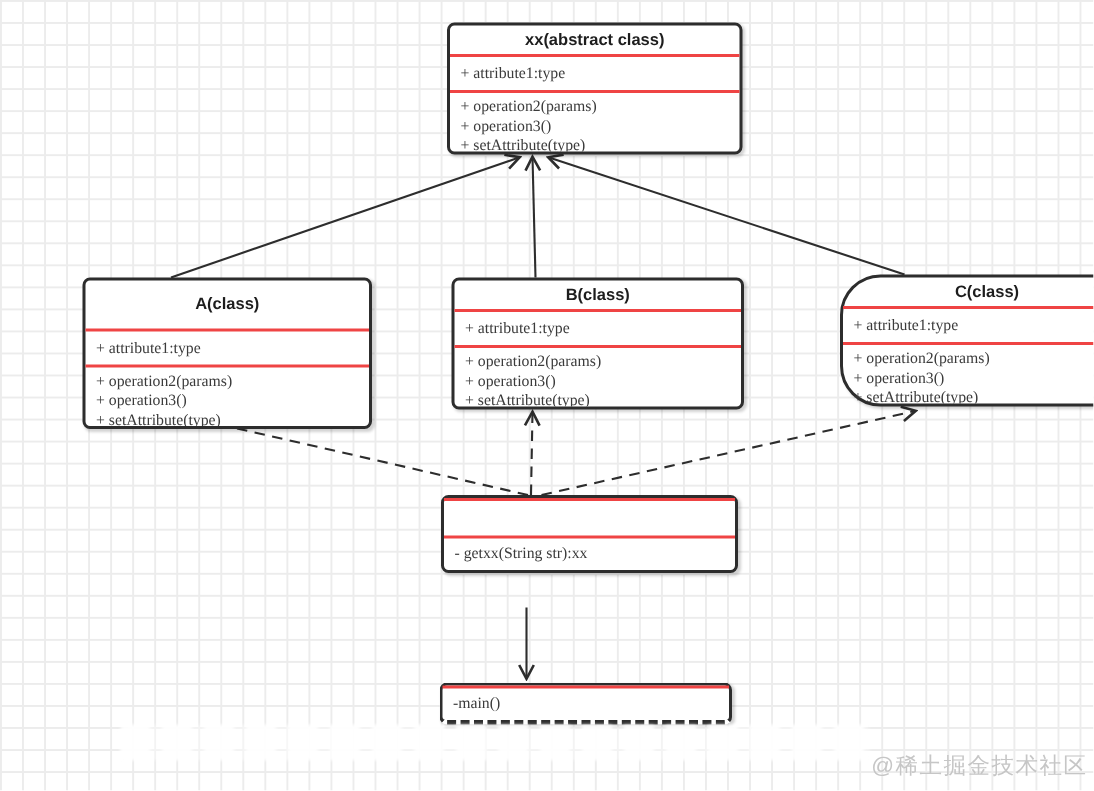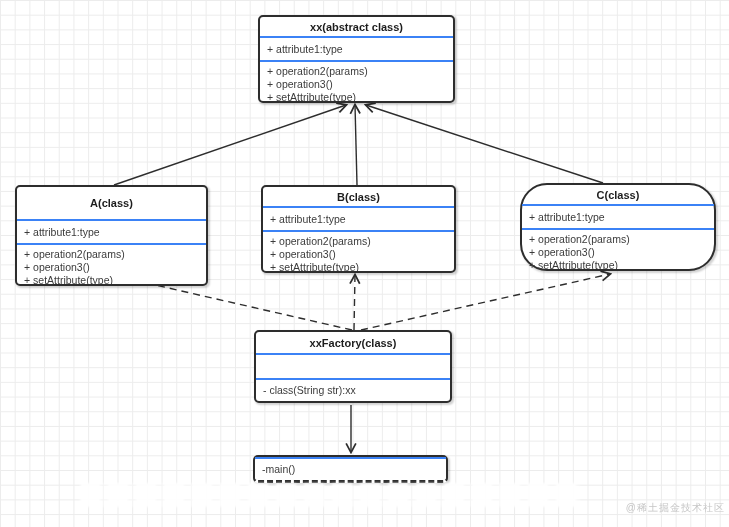--- a/index.html
+++ b/index.html
@@ -9,41 +9,41 @@
     background-image:
       linear-gradient(to right,#ececec 1px,transparent 1px),
       linear-gradient(to bottom,#ececec 1px,transparent 1px);
     background-size:14.7px 14.7px;
     font-family:"Liberation Sans",sans-serif;
     color:#3b3b3b;
   }
   .arrows{position:absolute;left:0;top:0;width:729px;height:527px;pointer-events:none;}
   .uml-class{
     position:absolute;background:#fff;border:2px solid #2d2d2d;border-radius:5px;
-    box-shadow:1.5px 1.5px 2px rgba(0,0,0,0.18);box-sizing:border-box;
+    box-shadow:1.5px 1.5px 2px rgba(0,0,0,0.18);box-sizing:border-box;margin-left:40px;
   }
   .uml-header{
     display:flex;align-items:center;justify-content:center;
     font-size:11px;font-weight:bold;color:#1d1d1d;
   }
-  .uml-section{border-top:2px solid #3b82f6;box-sizing:border-box;padding:3px 0 0 7px;overflow:hidden;}
+  .uml-section{border-top:2px solid #ef4444;box-sizing:border-box;padding:3px 0 0 7px;overflow:hidden;font-family:Liberation Serif, serif;}
   .member{font-size:10.5px;line-height:13px;white-space:nowrap;color:#3b3b3b;}
   .attr-row{padding-top:5px;}
   
   .uml-class.test{border-bottom:3px dashed #2d2d2d;}
   
   .wash{
     position:absolute;left:80px;top:483px;width:500px;height:24px;border-radius:4px;
     background:repeating-linear-gradient(90deg,
       rgba(255,255,255,0.92) 0px, rgba(255,255,255,0.92) 20px,
       rgba(255,255,255,0.40) 20px, rgba(255,255,255,0.40) 28px);
     filter:blur(1px);
   }
   .watermark{
-    position:absolute;right:4px;top:501px;font-size:10px;color:#c6c6c6;
+    position:absolute;right:4px;top:501px;font-size:15px;color:#c6c6c6;
     letter-spacing:1px;
   }
 </style>
 </head>
 <body>
 
 <div class="canvas">
 
   <svg class="arrows" width="729" height="527" viewBox="0 0 729 527" xmlns="http://www.w3.org/2000/svg">
     <defs>
@@ -102,24 +102,23 @@
       <div class="member">+ attribute1:type</div>
     </div>
     <div class="uml-section" style="height:41px;">
       <div class="member">+ operation2(params)</div>
       <div class="member">+ operation3()</div>
       <div class="member">+ setAttribute(type)</div>
     </div>
   </div>
 
   <div class="uml-class" style="left:254px;top:330px;width:198px;">
-    <div class="uml-header" style="height:21px;">xxFactory(class)</div>
     <div class="uml-section" style="height:25px;"></div>
     <div class="uml-section" style="height:23px;padding-top:4px;">
-      <div class="member">- class(String str):xx</div>
+      <div class="member">- getxx(String str):xx</div>
     </div>
   </div>
 
   <div class="uml-class test" style="left:253px;top:455px;width:195px;">
     <div class="uml-section" style="height:23px;padding-top:4px;">
       <div class="member">-main()</div>
     </div>
   </div>
 
   <div class="wash"></div>

